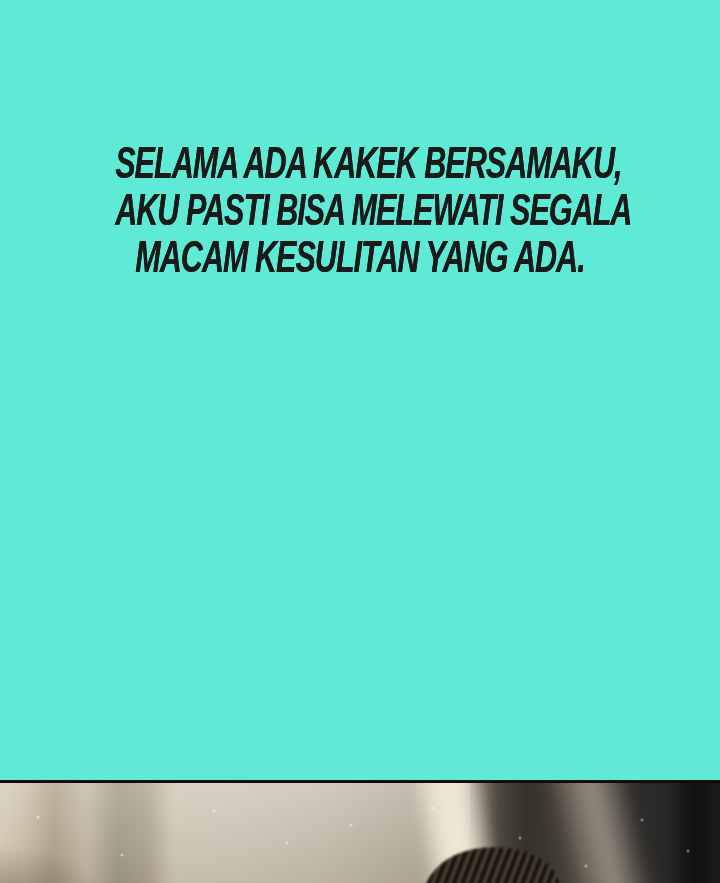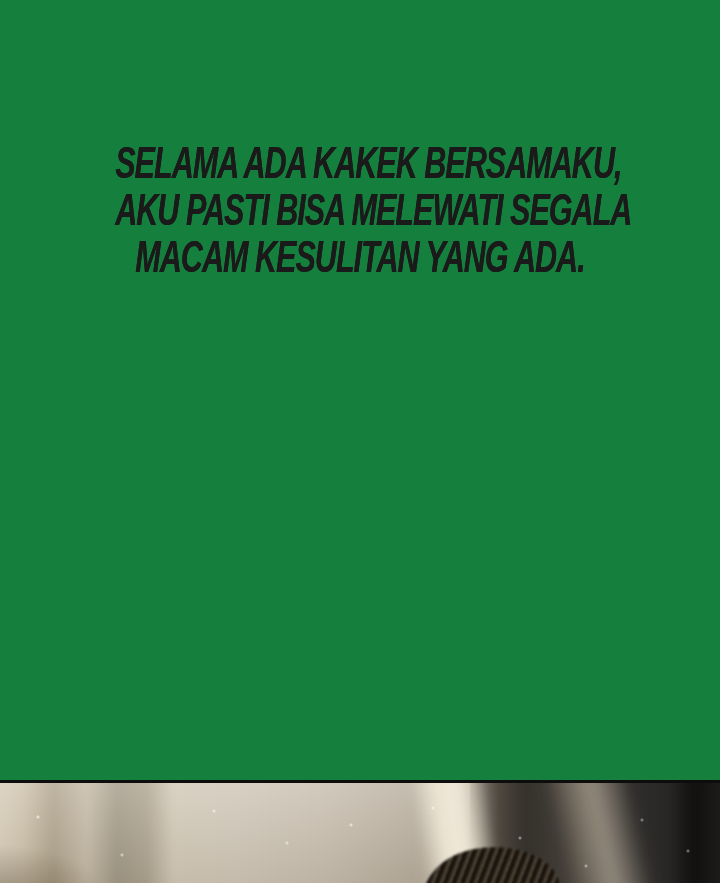--- a/index.html
+++ b/index.html
@@ -10,21 +10,21 @@
     width: 720px;
     height: 883px;
     overflow: hidden;
     position: relative;
     background: #ffffff;
     font-family: "Liberation Sans", sans-serif;
   }
   .stage {
     position: absolute;
     inset: 0;
-    background: #15803d;
+    background: #5eead4;
     overflow: hidden;
   }
 
   
   .caption {
     position: absolute;
     top: 139px;
     left: 0;
     width: 720px;
     text-align: center;

